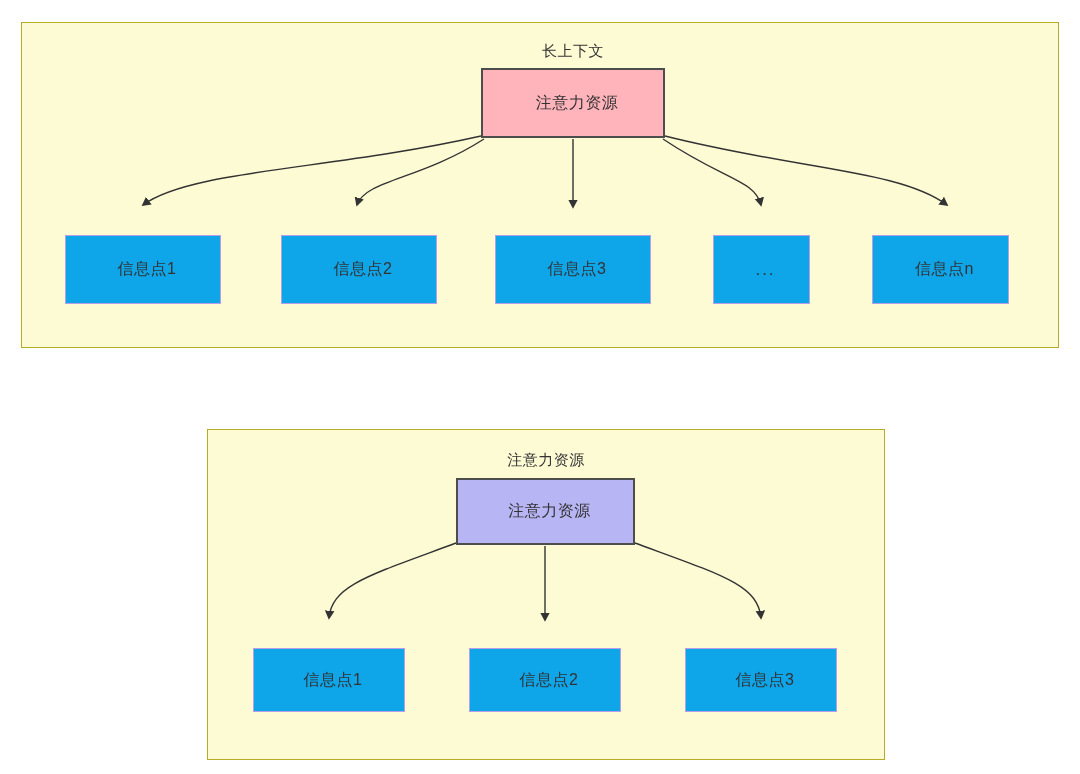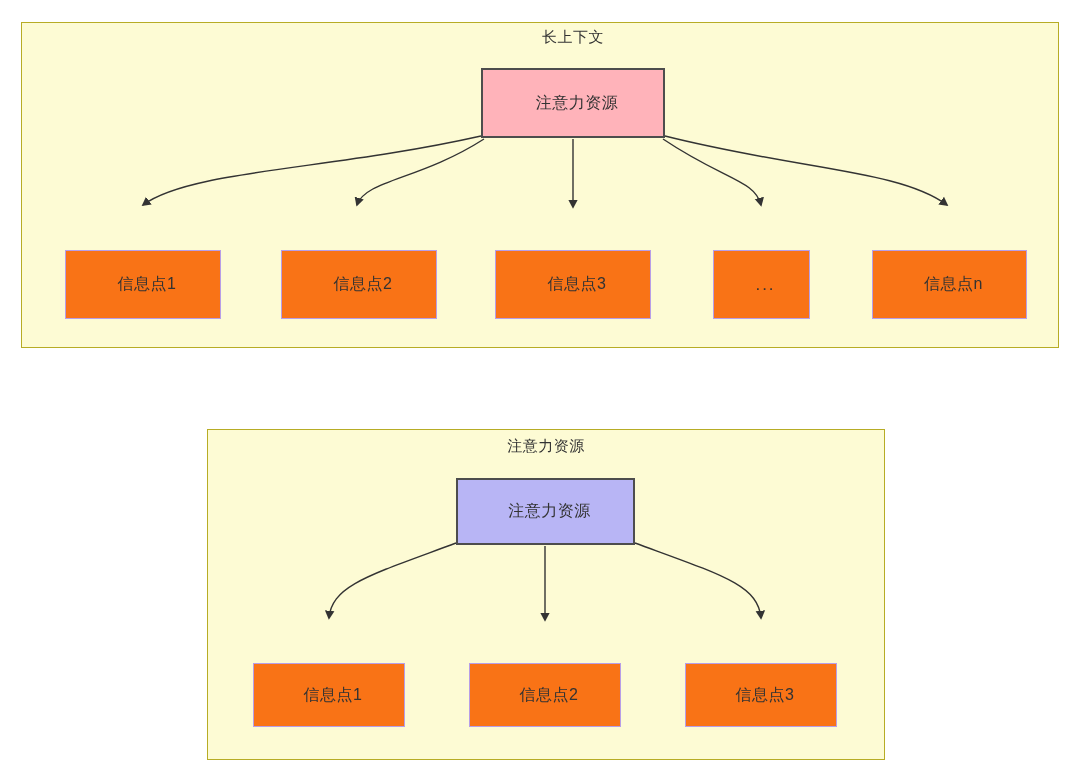--- a/index.html
+++ b/index.html
@@ -33,20 +33,21 @@
     border: 1px solid #b7ac25;
     box-sizing: border-box;
   }
   .container-title {
     position: absolute;
     font-size: 15px;
     color: #333333;
     text-align: center;
     white-space: nowrap;
     letter-spacing: 0.5px;
+    margin-top: 14px;
   }
   .node {
     position: absolute;
     box-sizing: border-box;
     display: flex;
     align-items: center;
     justify-content: center;
     font-size: 16px;
     color: #333333;
     text-align: center;
@@ -55,23 +56,22 @@
   }
   .node-attention-long {
     background: #ffb3ba;
     border: 2px solid #4d4d4d;
   }
   .node-attention-short {
     background: #b8b5f5;
     border: 2px solid #4d4d4d;
   }
   .node-info {
-    background: #f97316;
+    background: #0ea5e9;
     border: 1.5px solid #b79ee8;
-    margin-top: 15px;
   }
   .node-ellipsis {
     color: #333333;
     font-size: 17px;
     letter-spacing: 2px;
   }
 </style>
 </head>
 <body>
 
@@ -100,21 +100,21 @@
   <div class="node node-attention-long" style="left:481px; top:68px; width:184px; height:70px;">注意力资源</div>
 
   <div class="node node-info" style="left:65px; top:235px; width:156px; height:69px;">信息点1</div>
 
   <div class="node node-info" style="left:281px; top:235px; width:156px; height:69px;">信息点2</div>
 
   <div class="node node-info" style="left:495px; top:235px; width:156px; height:69px;">信息点3</div>
 
   <div class="node node-info node-ellipsis" style="left:713px; top:235px; width:97px; height:69px;">...</div>
 
-  <div class="node node-info" style="left:872px; top:235px; width:155px; height:69px;">信息点n</div>
+  <div class="node node-info" style="left:872px; top:235px; width:137px; height:69px;">信息点n</div>
 
   <div class="container-box" style="left:207px; top:429px; width:678px; height:331px;"></div>
 
   <div class="container-title" style="left:446px; top:437px; width:200px;">注意力资源</div>
 
   <svg class="svg-layer" viewBox="0 0 1080 774">
     <path d="M456,543 C 370,575 332,585 329,618" fill="none" stroke="#333333" stroke-width="1.4" marker-end="url(#arrowhead)"></path>
     <path d="M545,546 L545,620" fill="none" stroke="#333333" stroke-width="1.4" marker-end="url(#arrowhead)"></path>
     <path d="M635,543 C 722,575 758,585 761,618" fill="none" stroke="#333333" stroke-width="1.4" marker-end="url(#arrowhead)"></path>
   </svg>

